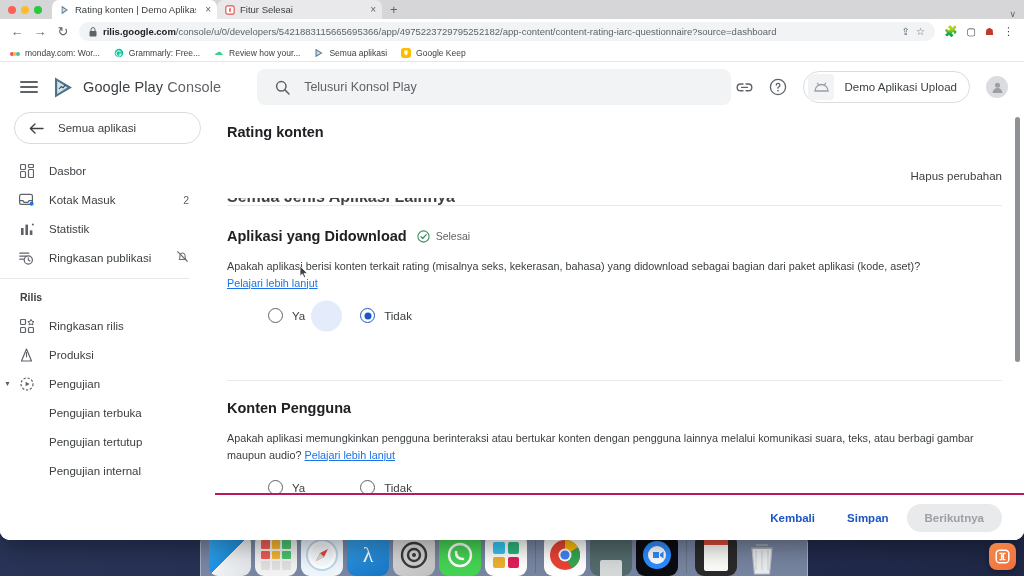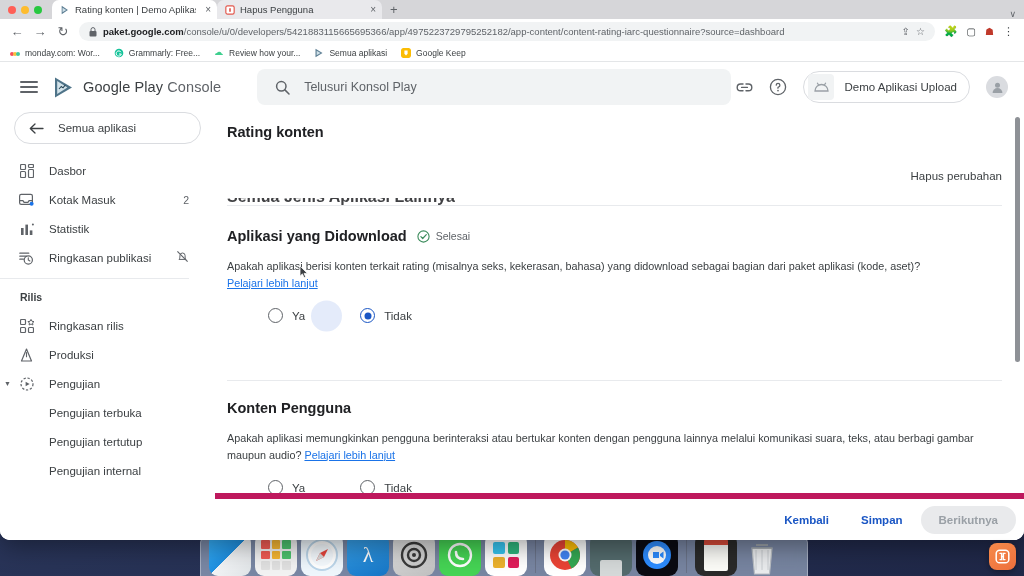--- a/index.html
+++ b/index.html
@@ -154,22 +154,22 @@
   .ripple {
     position:absolute; left: -8px; top: 50%; transform: translateY(-50%);
     width: 31px; height: 31px; border-radius: 50%; background: rgba(66,110,220,.14);
     pointer-events:none;
   }
   #sec-divider { position:absolute; left: 12px; right: 22px; top: 185px; height:1px; background:#e8eaed;}
   #cursor { position:absolute; left: 84px; top: 150px; width: 11px; height: 14px; }
   
   #footer {
     position:absolute; left: 0; right: 0; bottom: 0; height: 47px;
-    border-top: 6px solid #be185d; display:flex; align-items:center;
-    justify-content:flex-end; gap: 4px; padding-right: 8px;
+    border-top: 2px solid #be185d; display:flex; align-items:center;
+    justify-content:flex-end; gap: 4px; padding-right: 22px;
   }
   .fbtn { font-size: 11.5px; color: #1a56c4; font-weight:600; padding: 8px 14px; border-radius: 4px; background:none; border:none; font-family:inherit;}
   .fbtn.primary { background:#e9eaec; color:#9aa0a6; border-radius: 16px; padding: 8px 18px; }
   
   #vscroll { position:absolute; right: 4px; top: 5px; width: 5px; height: 245px;
     background: #8e9196; border-radius: 3px; }
   
   #fab {
     position:absolute; right: 8px; bottom: 6px; width: 27px; height: 27px;
     border-radius: 8px; background: linear-gradient(145deg,#f58a4b,#ee6f3c);
@@ -273,39 +273,39 @@
         </svg>
       <span class="tab-title">Rating konten | Demo Aplikasi</span>
       <span class="tab-close">×</span>
     </div>
 
     <div class="tab inactive" style="width:165px">
       <svg class="tab-fav" viewBox="0 0 12 12">
           <rect x="1" y="1" width="10" height="10" rx="2" fill="#fff" stroke="#e2574c" stroke-width="1.4"></rect>
           <path d="M5 4h2v4H5z" fill="#e2574c"></path>
         </svg>
-      <span class="tab-title">Hapus Pengguna</span>
+      <span class="tab-title">Fitur Selesai</span>
       <span class="tab-close">×</span>
     </div>
 
     <div class="newtab">+</div>
     <div class="tabstrip-right">∨</div>
   </div>
 
   <div id="omnirow">
     <span class="navbtn">←</span>
     <span class="navbtn">→</span>
     <span class="navbtn">↻</span>
 
     <div id="urlbar">
       <svg width="8" height="10" viewBox="0 0 8 10" style="flex:none">
           <rect x="0.5" y="4" width="7" height="5.5" rx="1" fill="#5f6368"></rect>
           <path d="M2 4V2.6a2 2 0 0 1 4 0V4" fill="none" stroke="#5f6368" stroke-width="1"></path>
         </svg>
-      <span id="urltext"><b>paket.google.com</b><span style="color:#5f6368">/console/u/0/developers/5421883115665695366/app/4975223729795252182/app-content/content-rating-iarc-questionnaire?source=dashboard</span></span>
+      <span id="urltext"><b>rilis.google.com</b><span style="color:#5f6368">/console/u/0/developers/5421883115665695366/app/4975223729795252182/app-content/content-rating-iarc-questionnaire?source=dashboard</span></span>
       <span class="omni-icon" style="margin-left:auto">⇪</span>
       <span class="omni-icon">☆</span>
     </div>
 
     <span class="tb-icon">🧩</span>
     <span class="tb-icon" style="font-size:10px">▢</span>
     <span class="tb-icon" style="color:#c0392b;font-size:10px">☗</span>
     <span class="tb-icon">⋮</span>
   </div>
 

